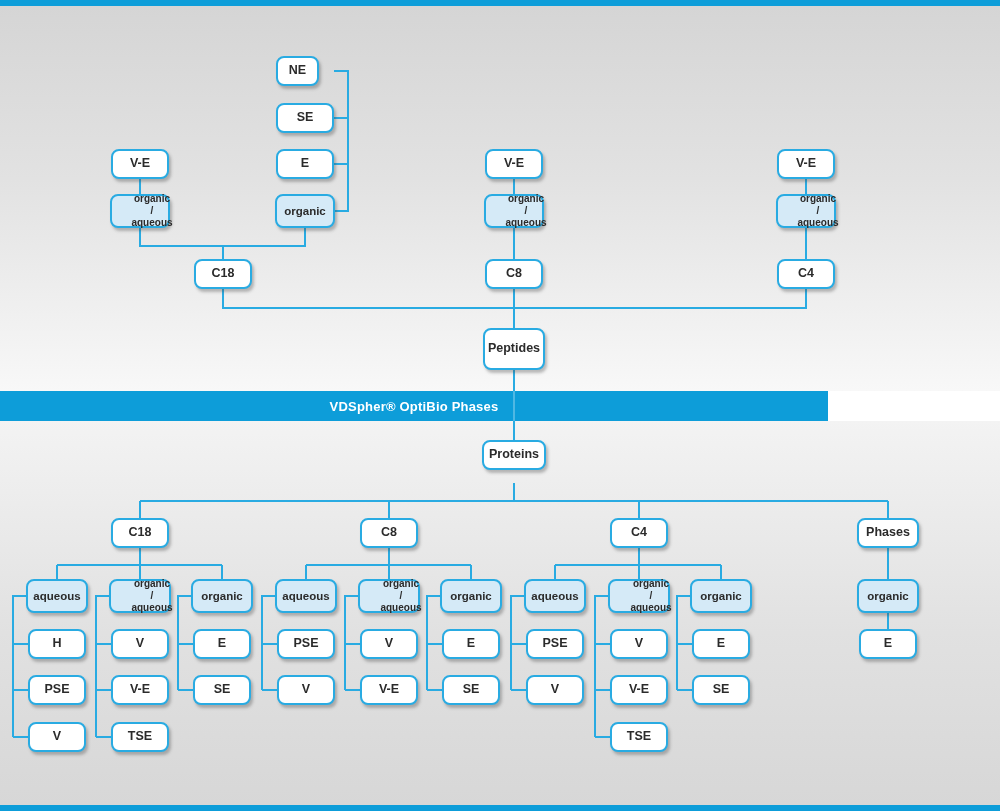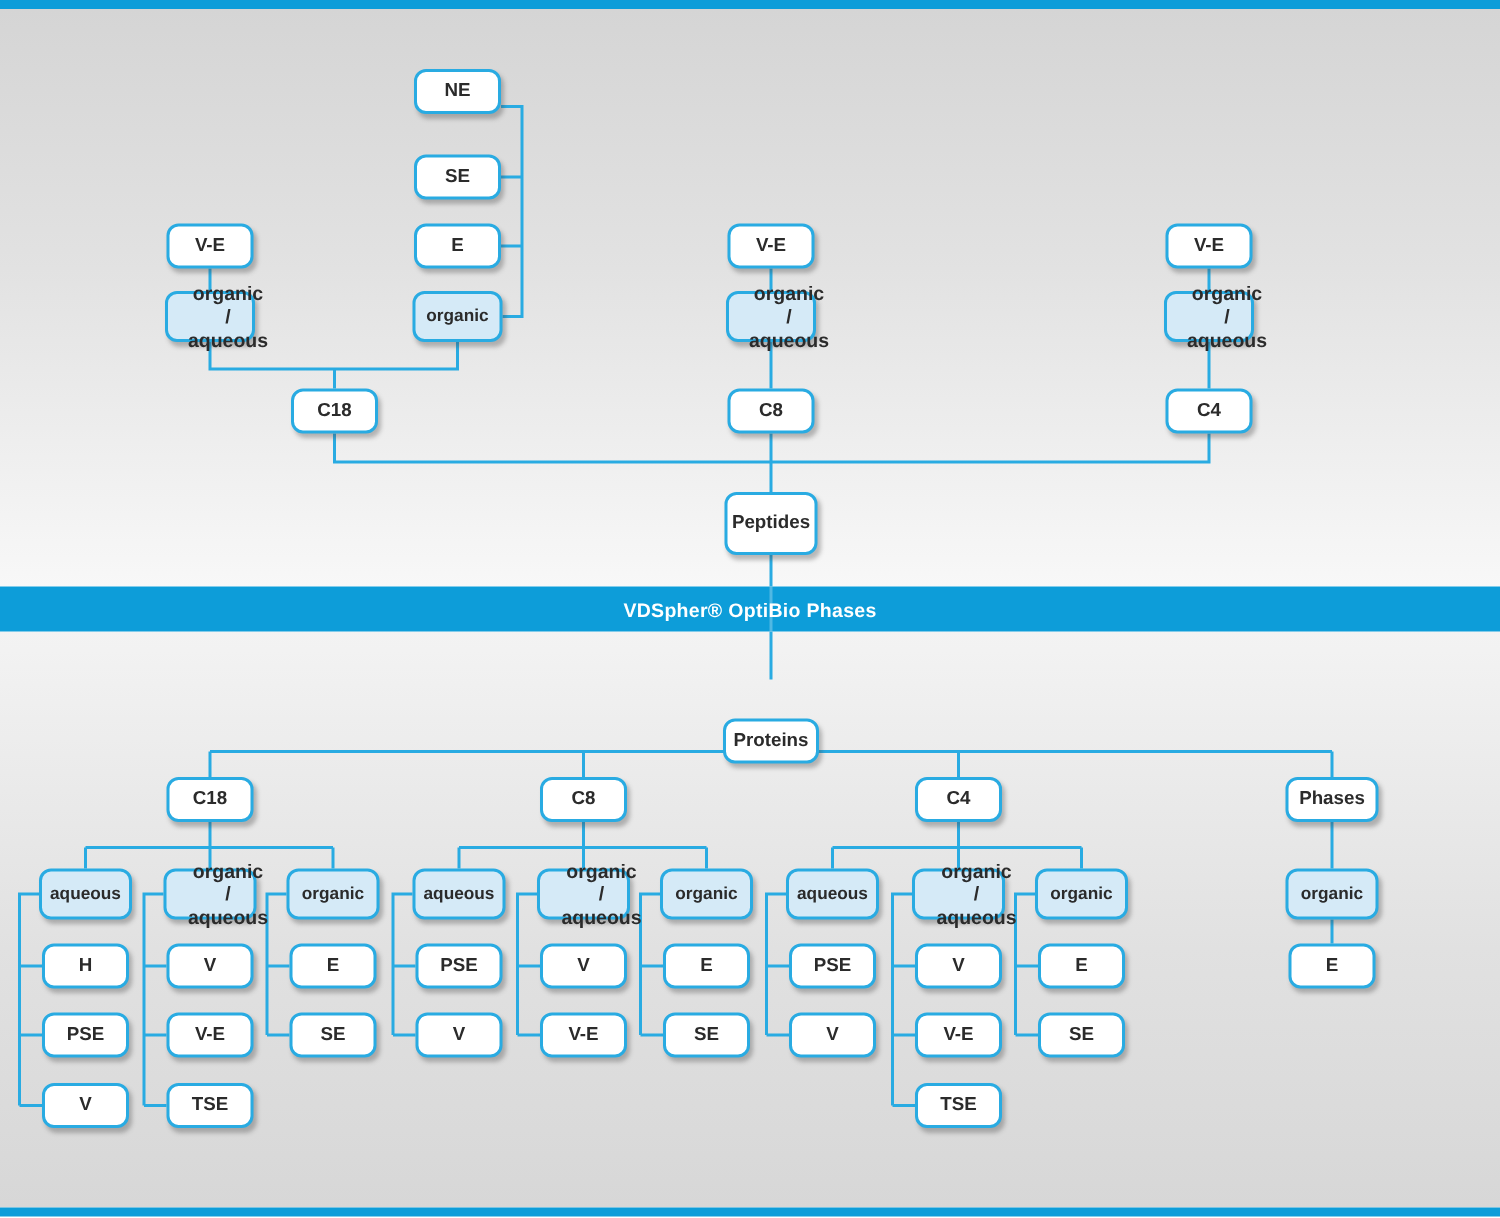--- a/index.html
+++ b/index.html
@@ -7,33 +7,33 @@
          font-family:"Liberation Sans",sans-serif;background:#ffffff;}
   .bar{position:absolute;left:0;width:1000px;background:#0d9dd9;}
   .bar-top{top:0;height:6px;}
   .bar-bottom{top:805px;height:6px;}
   .panel{position:absolute;left:0;width:1000px;}
   .panel-top{top:6px;height:385px;
     background:linear-gradient(180deg,#d5d5d5 0%,#e2e2e2 45%,#f8f8f8 100%);}
   .panel-bottom{top:421px;height:384px;
     background:linear-gradient(180deg,#f3f3f3 0%,#e1e1e1 55%,#d7d7d7 100%);}
   svg.wires{position:absolute;left:0;top:0;}
-  .banner{position:absolute;left:0;top:391px;width:1000px;height:30px;background:#0d9dd9;
+  .banner{position:absolute;left:0;top:391px;width:828px;height:30px;background:#0d9dd9;
     display:flex;align-items:center;justify-content:center;color:#ffffff;
     font-size:13px;font-weight:bold;letter-spacing:.2px;text-align:center;}
   .banner-line{position:absolute;left:513px;top:391px;width:2px;height:30px;
     background:rgba(255,255,255,.28);}
   .node{position:absolute;box-sizing:border-box;background:#ffffff;
     border:2px solid #29abe2;border-radius:8px;
     box-shadow:2px 3px 3px rgba(70,70,70,.35);
     display:flex;align-items:center;justify-content:center;
     font-weight:bold;font-size:12.5px;color:#2b2b2b;text-align:center;line-height:1.05;}
   .hl{background:#d5eaf7;}
   .m1{font-size:11.5px;}
-  .m2{font-size:13px;line-height:1.18;white-space:pre-line;padding-left:24px;}
+  .m2{font-size:10px;line-height:1.18;white-space:pre-line;padding-left:24px;}
 </style>
 </head>
 <body>
 
 <div class="stage">
 
   <div class="bar bar-top"></div>
   <div class="panel panel-top"></div>
   <div class="panel panel-bottom"></div>
   <div class="bar bar-bottom"></div>
@@ -65,21 +65,21 @@
       <path d="M608 596 H595 V737 M595 644 H610 M595 690 H610 M595 737 H610"></path>
       <path d="M690 596 H677 V690 M677 644 H692 M677 690 H692"></path>
     </g>
   </svg>
 
   <div class="banner">
     <span>VDSpher® OptiBio Phases</span>
   </div>
   <div class="banner-line"></div>
 
-  <div class="node" style="left:276px;top:46px;width:58px;height:30px">NE</div>
+  <div class="node" style="left:276px;top:56px;width:43px;height:30px">NE</div>
   <div class="node" style="left:276px;top:103px;width:58px;height:30px">SE</div>
   <div class="node" style="left:276px;top:149px;width:58px;height:30px">E</div>
   <div class="node hl m1" style="left:275px;top:194px;width:60px;height:34px">organic</div>
 
   <div class="node" style="left:111px;top:149px;width:58px;height:30px">V-E</div>
   <div class="node hl m2" style="left:110px;top:194px;width:60px;height:34px">organic /
 aqueous</div>
 
   <div class="node" style="left:485px;top:149px;width:58px;height:30px">V-E</div>
   <div class="node hl m2" style="left:484px;top:194px;width:60px;height:34px">organic /
@@ -88,21 +88,21 @@
   <div class="node" style="left:777px;top:149px;width:58px;height:30px">V-E</div>
   <div class="node hl m2" style="left:776px;top:194px;width:60px;height:34px">organic /
 aqueous</div>
 
   <div class="node" style="left:194px;top:259px;width:58px;height:30px">C18</div>
   <div class="node" style="left:485px;top:259px;width:58px;height:30px">C8</div>
   <div class="node" style="left:777px;top:259px;width:58px;height:30px">C4</div>
 
   <div class="node" style="left:483px;top:328px;width:62px;height:42px">Peptides</div>
 
-  <div class="node" style="left:482px;top:479px;width:64px;height:30px">Proteins</div>
+  <div class="node" style="left:482px;top:440px;width:64px;height:30px">Proteins</div>
 
   <div class="node" style="left:111px;top:518px;width:58px;height:30px">C18</div>
   <div class="node" style="left:360px;top:518px;width:58px;height:30px">C8</div>
   <div class="node" style="left:610px;top:518px;width:58px;height:30px">C4</div>
   <div class="node" style="left:857px;top:518px;width:62px;height:30px">Phases</div>
 
   <div class="node hl m1" style="left:26px;top:579px;width:62px;height:34px">aqueous</div>
   <div class="node hl m2" style="left:109px;top:579px;width:62px;height:34px">organic /
 aqueous</div>
   <div class="node hl m1" style="left:191px;top:579px;width:62px;height:34px">organic</div>

